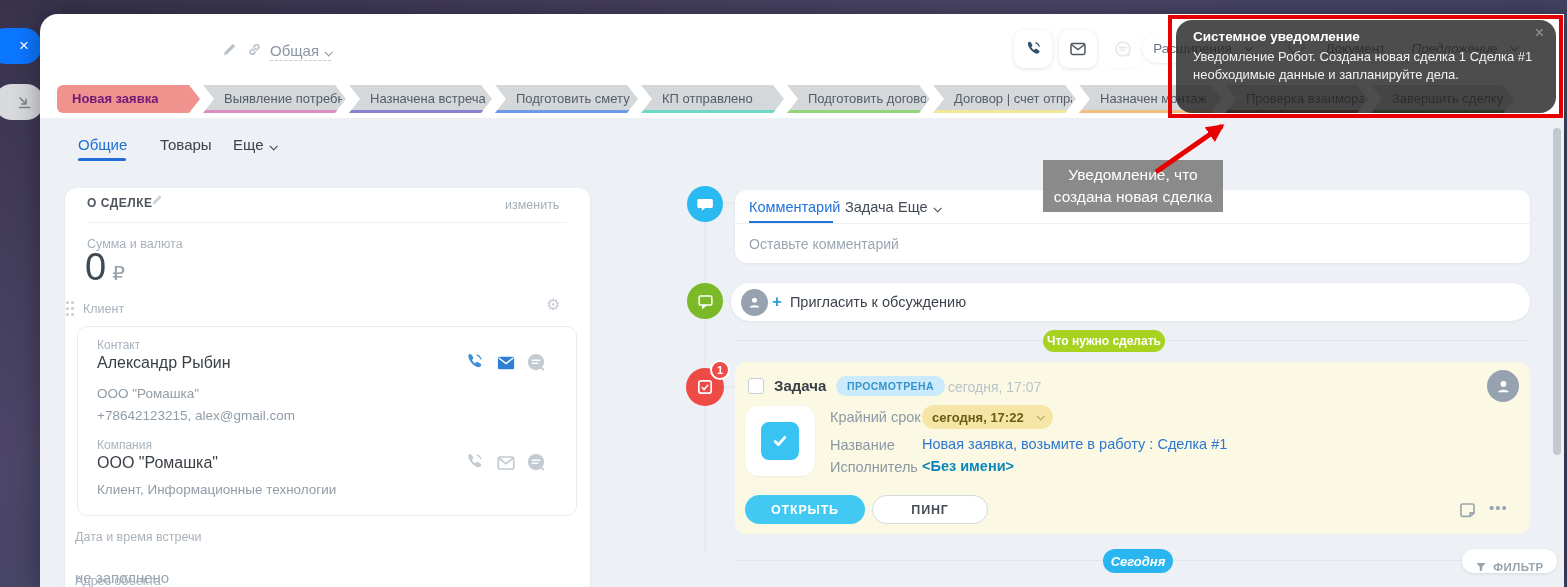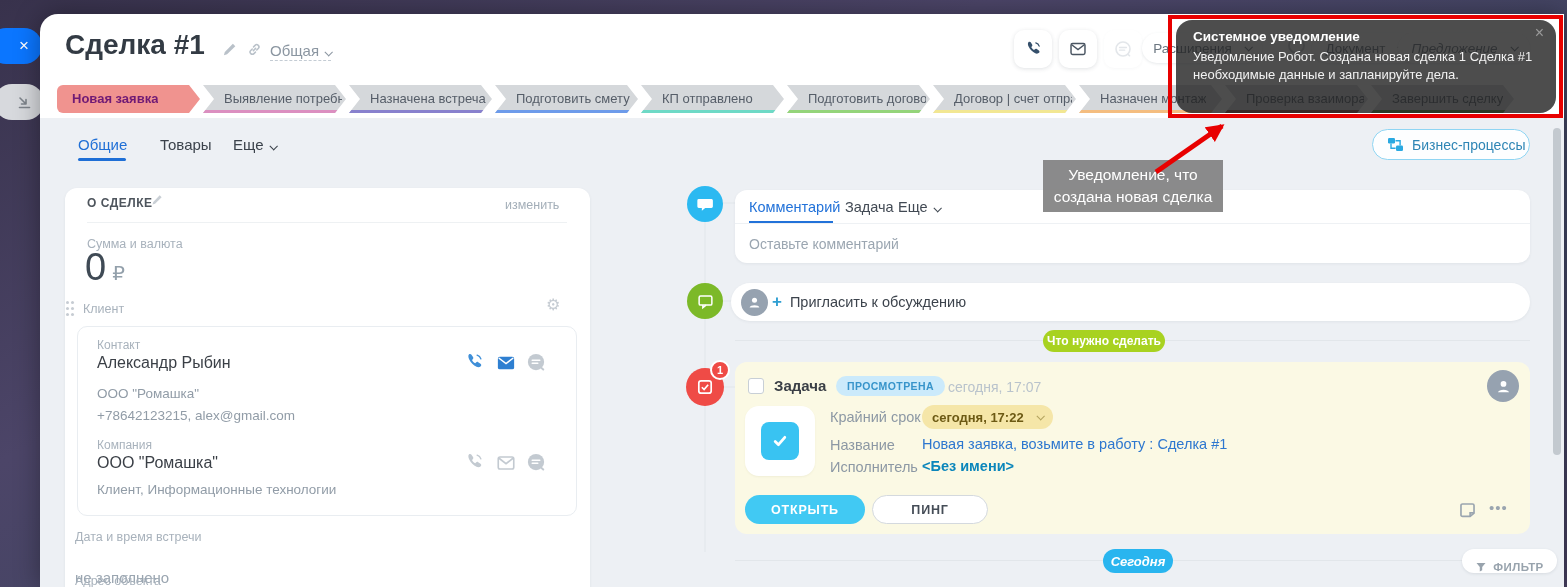--- a/index.html
+++ b/index.html
@@ -159,21 +159,20 @@
       <svg width="15" height="15" viewBox="0 0 15 15">
           <path d="M3 3l6 6M9 4.5V9H4.5" stroke="#7d838a" stroke-width="1.6" fill="none" stroke-linecap="round" stroke-linejoin="round"></path>
           <path d="M2.5 12.5h10" stroke="#7d838a" stroke-width="1.6" stroke-linecap="round"></path>
         </svg>
     </span>
   </div>
 
   <div class="abs panel"></div>
   <div class="abs content-bg"></div>
 
-  <div class="abs deal-title">Сделка #1</div>
   <div class="abs hdr-ic" style="left:222px;top:42px;">
     <svg width="15" height="15" viewBox="0 0 16 16">
         <path d="M11.6 1.8l2.6 2.6L5.4 13 2 14l1-3.4z" fill="#b9c1c9"></path>
       </svg>
   </div>
   <div class="abs hdr-ic" style="left:247px;top:42px;">
     <svg width="15" height="15" viewBox="0 0 16 16" fill="none" stroke="#b9c1c9" stroke-width="1.6" stroke-linecap="round">
         <path d="M6.8 9.2l2.4-2.4"></path>
         <path d="M5.6 7.4L4 9a2.4 2.4 0 003.4 3.4L9 10.8"></path>
         <path d="M10.4 8.6L12 7a2.4 2.4 0 00-3.4-3.4L7 5.2"></path>
@@ -262,30 +261,20 @@
       <span class="stage-label">Завершить сделку</span>
       <span class="stage-strip" style="background-color: rgb(92, 158, 62);"></span>
     </div>
   </div>
 
   <div class="abs view-tab active" style="left:78px;">Общие</div>
   <div class="abs tab-underline"></div>
   <div class="abs view-tab" style="left:160px;">Товары</div>
   <div class="abs view-tab" style="left:233px;">
     <span>Еще</span><span class="chev"></span>
-  </div>
-  <div class="abs bp-btn">
-    <span>
-      <svg width="17" height="17" viewBox="0 0 17 17">
-          <rect x="1" y="2" width="7" height="5.5" rx="1.2" fill="#2aa9e1"></rect>
-          <rect x="9" y="9.5" width="7" height="5.5" rx="1.2" fill="#2aa9e1"></rect>
-          <path d="M8.5 4.7h4.6v4.8M8.6 12.3H4v-4.8" stroke="#2aa9e1" stroke-width="1.4" fill="none"></path>
-        </svg>
-    </span>
-    <span>Бизнес-процессы</span>
   </div>
 
   <div class="abs deal-card"></div>
   <div class="abs sec-title">О СДЕЛКЕ</div>
   <div class="abs" style="left:151px;top:194px;z-index:5;">
     <svg width="12" height="12" viewBox="0 0 16 16">
         <path d="M11.6 1.8l2.6 2.6L5.4 13 2 14l1-3.4z" fill="#c9cfd5"></path>
       </svg>
   </div>
   <div class="abs edit-link">изменить</div>

